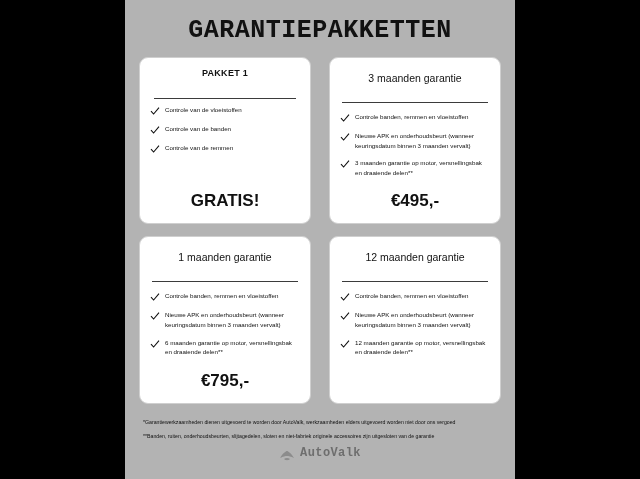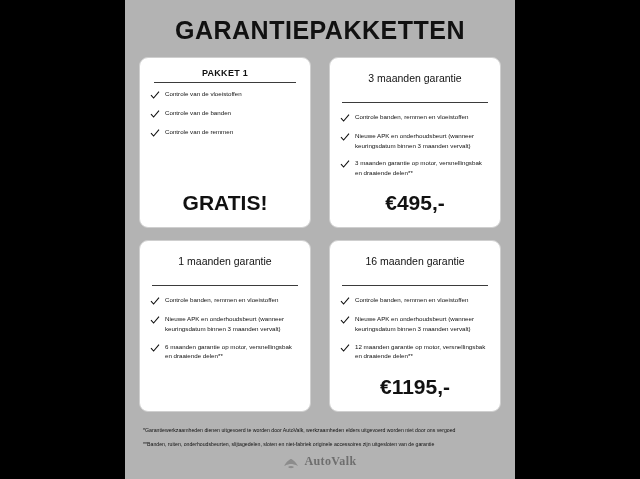--- a/index.html
+++ b/index.html
@@ -29,21 +29,21 @@
     box-sizing: border-box;
     padding: 10px 14px 8px 14px;
   }
   .poster-title {
     text-align: center;
     font-size: 25px;
     font-weight: bold;
     letter-spacing: 0.5px;
     color: #111;
     margin: 6px 0 12px 0;
-    font-family: Liberation Sans, sans-serif;
+    font-family: Liberation Mono, monospace;
   }
   .grid {
     display: flex;
     flex-wrap: wrap;
     justify-content: space-between;
     gap: 0px;
   }
   .card {
     width: 172px;
     background: #ffffff;
@@ -56,21 +56,21 @@
     flex-direction: column;
   }
   .card.r1 { min-height: 165px; }
   .card.r2 { min-height: 156px; }
   .card-title {
     text-align: center;
     font-size: 9px;
     font-weight: bold;
     color: #111;
     letter-spacing: 0.3px;
-    padding-bottom: 4px;
+    padding-bottom: 20px;
     border-bottom: 1px solid #3b3b3b;
     margin: 2px 4px 0 4px;
   }
   .card-sub {
     text-align: center;
     font-size: 10.5px;
     color: #111;
     margin: 6px 2px 3px 2px;
     padding-bottom: 18px;
     border-bottom: 1px solid #3b3b3b;
@@ -95,21 +95,21 @@
     position: relative;
   }
   .check svg { display: block; }
   .feature-text {
     font-size: 6.2px;
     line-height: 1.55;
     color: #111;
   }
   .price {
     text-align: center;
-    font-size: 21px;
+    font-size: 17px;
     font-weight: bold;
     color: #111;
     margin-top: 6px;
     margin-bottom: 2px;
   }
   .footnotes {
     margin-top: 2px;
     padding: 0 4px;
   }
   .footnote {
@@ -127,21 +127,21 @@
   }
   .brand-mark {
     width: 16px;
     height: 11px;
   }
   .brand-text {
     font-size: 12px;
     font-weight: bold;
     color: #6e6e6e;
     letter-spacing: 0.4px;
-    font-family: Liberation Serif, serif;
+    font-family: Liberation Mono, monospace;
   }
 </style>
 </head>
 <body>
 
 <div class="stage">
   <div class="poster">
 
     <div class="poster-title">GARANTIEPAKKETTEN</div>
 
@@ -230,24 +230,25 @@
           </li>
           <li class="feature">
             <span class="check">
               <svg width="10" height="10" viewBox="0 0 10 10">
                   <path d="M1 5.2 L3.6 8 L9 1.6" fill="none" stroke="#111" stroke-width="1.1"></path>
                 </svg>
             </span>
             <span class="feature-text">6 maanden garantie op motor, versnellingsbak en draaiende delen**</span>
           </li>
         </ul>
+        <div class="price">€795,-</div>
       </div>
 
       <div class="card r2">
-        <div class="card-sub">16 maanden garantie</div>
+        <div class="card-sub">12 maanden garantie</div>
         <ul class="feature-list">
           <li class="feature">
             <span class="check">
               <svg width="10" height="10" viewBox="0 0 10 10">
                   <path d="M1 5.2 L3.6 8 L9 1.6" fill="none" stroke="#111" stroke-width="1.1"></path>
                 </svg>
             </span>
             <span class="feature-text">Controle banden, remmen en vloeistoffen</span>
           </li>
           <li class="feature">
@@ -260,21 +261,20 @@
           </li>
           <li class="feature">
             <span class="check">
               <svg width="10" height="10" viewBox="0 0 10 10">
                   <path d="M1 5.2 L3.6 8 L9 1.6" fill="none" stroke="#111" stroke-width="1.1"></path>
                 </svg>
             </span>
             <span class="feature-text">12 maanden garantie op motor, versnellingsbak en draaiende delen**</span>
           </li>
         </ul>
-        <div class="price">€1195,-</div>
       </div>
 
     </div>
 
     <div class="footnotes">
       <div class="footnote">*Garantiewerkzaamheden dienen uitgevoerd te worden door AutoValk, werkzaamheden elders uitgevoerd worden niet door ons vergoed</div>
       <div class="footnote">**Banden, ruiten, onderhoudsbeurten, slijtagedelen, sloten en niet-fabriek originele accessoires zijn uitgesloten van de garantie</div>
     </div>
 
     <div class="brand">

